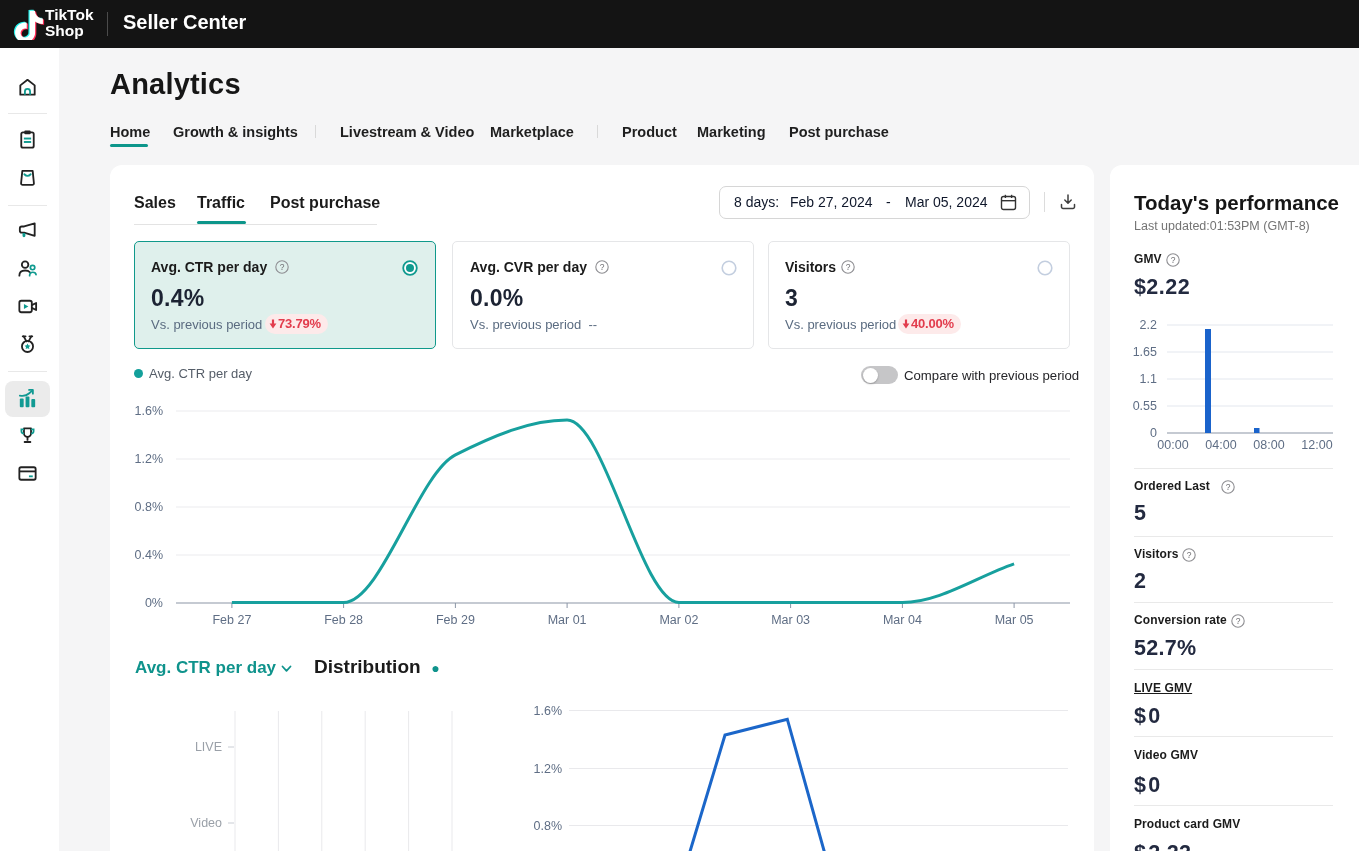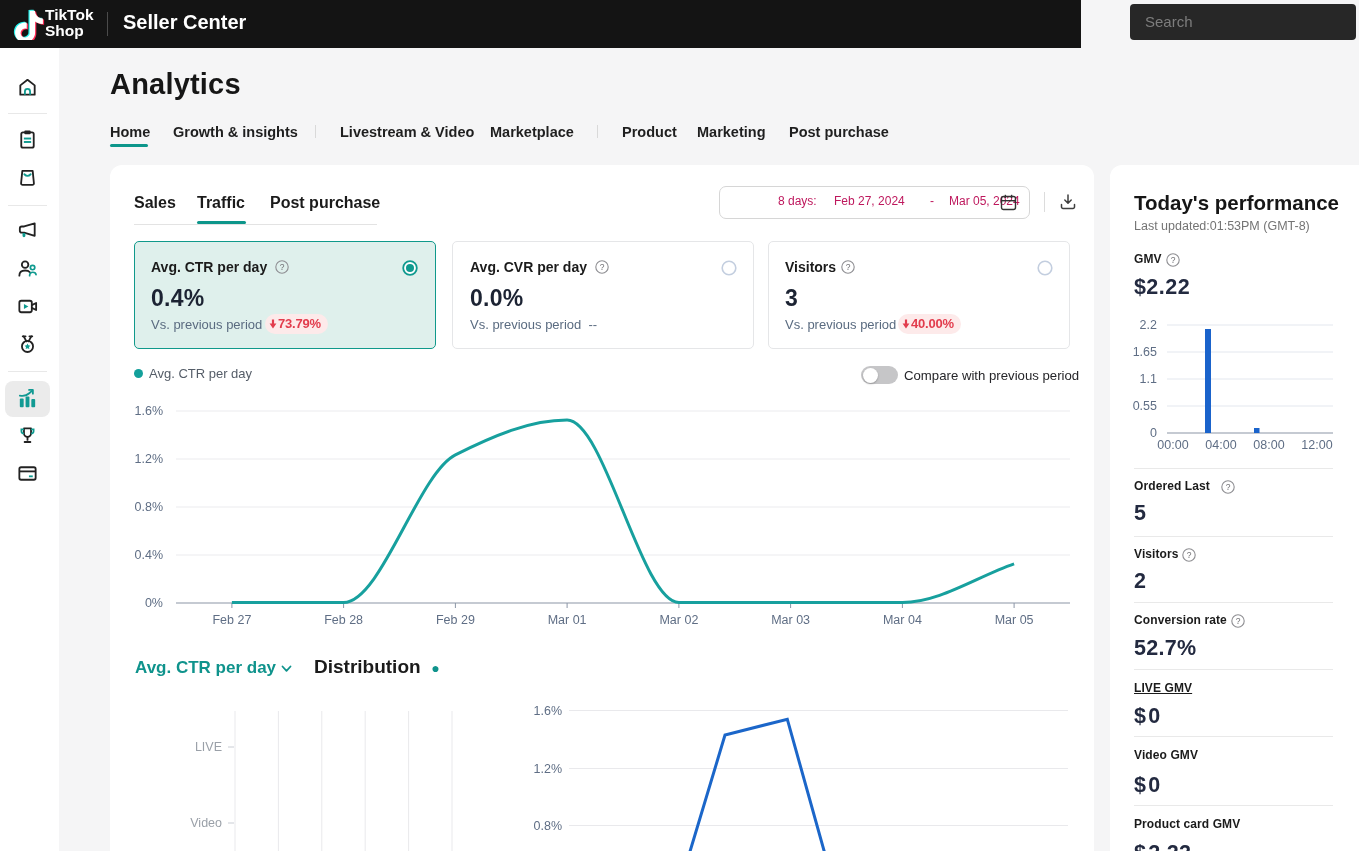--- a/index.html
+++ b/index.html
@@ -1,20 +1,20 @@
 <!DOCTYPE html>
 <html><head>
 <meta charset="utf-8">
 <style>
 * { margin:0; padding:0; box-sizing:border-box; }
 html,body { width:1359px; height:851px; overflow:hidden; background:#f5f5f6;
   font-family:"Liberation Sans", sans-serif; }
 .abs { position:absolute; }
 
-#topbar { position:absolute; left:0; top:0; width:1081px; height:48px; background:#141414; }
+#topbar { position:absolute; left:0; top:0; width:1359px; height:48px; background:#141414; }
 #logo-note { position:absolute; left:13px; top:8px; }
 #logo-word { position:absolute; left:45px; top:7px; color:#fff; font-weight:700; font-size:15.5px; line-height:16px; letter-spacing:0px; }
 #bar-div { position:absolute; left:107px; top:12px; width:1px; height:24px; background:#4b4b4b; }
 #seller { position:absolute; left:123px; top:11px; color:#fff; font-weight:700; font-size:20px; }
 #search { position:absolute; left:1130px; top:4px; width:226px; height:36px; background:#272727; border-radius:4px; }
 #search span { position:absolute; left:15px; top:9px; color:#7d7d7d; font-size:15px; }
 
 #sidebar { position:absolute; left:0; top:48px; width:59px; height:803px; background:#ffffff; }
 .sdiv { position:absolute; left:8px; width:39px; height:1px; background:#e8e8e8; }
 .sicon { position:absolute; left:16px; }
@@ -26,21 +26,21 @@
 #home-ul { position:absolute; left:110px; top:144px; width:38px; height:3px; background:#0d968b; border-radius:2px; }
 
 #maincard { position:absolute; left:110px; top:165px; width:984px; height:700px; background:#fff; border-radius:12px; }
 #rightcard { position:absolute; left:1110px; top:165px; width:262px; height:700px; background:#fff; border-radius:12px; }
 
 .ctab { position:absolute; top:194px; font-size:16px; font-weight:700; color:#1b1b1b; }
 #ctab-line { position:absolute; left:134px; top:224px; width:243px; height:1px; background:#e3e3e3; }
 #ctab-ul { position:absolute; left:197px; top:221px; width:49px; height:3px; background:#0d968b; border-radius:2px; }
 
 #datebox { position:absolute; left:719px; top:186px; width:311px; height:33px; background:#fff; border:1px solid #d6d6d6; border-radius:7px; }
-#datebox span { position:absolute; top:7px; font-size:12px; color:#be185d;margin-left:44px; }
+#datebox span { position:absolute; top:7px; font-size:14px; color:#0f172a; }
 #dl-div { position:absolute; left:1044px; top:192px; width:1px; height:20px; background:#dcdcdc; }
 
 .mcard { position:absolute; top:241px; width:302px; height:108px; background:#fff; border:1px solid #e5e6e8; border-radius:5px; }
 #mc1 { left:134px; background:#dff0ec; border:1px solid #10998b; }
 #mc2 { left:452px; }
 #mc3 { left:768px; }
 .mtitle { position:absolute; top:259px; font-size:14px; font-weight:700; color:#1b1b1b; }
 .mval { position:absolute; top:285px; font-size:23px; font-weight:700; color:#1c2333; letter-spacing:0.3px;}
 .mvs { position:absolute; top:317px; font-size:13px; color:#5a6b80; }
 .badge { position:absolute; top:314px; height:20px; background:#fdeaea; border-radius:10px; color:#e23c4d; font-size:13px; font-weight:700; line-height:20px; padding:0 7px 0 4px; letter-spacing:-0.2px; }
@@ -64,23 +64,20 @@
 
 <div id="topbar">
   <svg id="logo-note" width="32" height="32" viewBox="0 0 24 24">
     <path fill="#25F4EE" transform="translate(-0.9,-0.6)" d="M12.53 2.02c1.31-.02 2.61-.01 3.91-.02.08 1.53.63 3.09 1.75 4.17 1.12 1.11 2.7 1.62 4.24 1.79v4.03c-1.44-.05-2.89-.35-4.2-.97-.57-.26-1.1-.59-1.62-.93-.01 2.92.01 5.84-.02 8.75-.08 1.4-.54 2.79-1.35 3.94-1.31 1.92-3.58 3.17-5.91 3.21-1.43.08-2.86-.31-4.08-1.03-2.02-1.19-3.44-3.37-3.65-5.71-.02-.5-.03-1-.01-1.49.18-1.9 1.12-3.72 2.58-4.96 1.66-1.44 3.98-2.13 6.15-1.72.02 1.48-.04 2.96-.04 4.44-.99-.32-2.15-.23-3.02.37-.63.41-1.11 1.04-1.36 1.75-.21.51-.15 1.07-.14 1.61.24 1.64 1.82 3.02 3.5 2.87 1.12-.01 2.19-.66 2.77-1.61.19-.33.4-.67.41-1.06.1-1.79.06-3.57.07-5.36.01-4.03-.01-8.05.02-12.07z"></path>
     <path fill="#FE2C55" transform="translate(0.9,0.6)" d="M12.53 2.02c1.31-.02 2.61-.01 3.91-.02.08 1.53.63 3.09 1.75 4.17 1.12 1.11 2.7 1.62 4.24 1.79v4.03c-1.44-.05-2.89-.35-4.2-.97-.57-.26-1.1-.59-1.62-.93-.01 2.92.01 5.84-.02 8.75-.08 1.4-.54 2.79-1.35 3.94-1.31 1.92-3.58 3.17-5.91 3.21-1.43.08-2.86-.31-4.08-1.03-2.02-1.19-3.44-3.37-3.65-5.71-.02-.5-.03-1-.01-1.49.18-1.9 1.12-3.72 2.58-4.96 1.66-1.44 3.98-2.13 6.15-1.72.02 1.48-.04 2.96-.04 4.44-.99-.32-2.15-.23-3.02.37-.63.41-1.11 1.04-1.36 1.75-.21.51-.15 1.07-.14 1.61.24 1.64 1.82 3.02 3.5 2.87 1.12-.01 2.19-.66 2.77-1.61.19-.33.4-.67.41-1.06.1-1.79.06-3.57.07-5.36.01-4.03-.01-8.05.02-12.07z"></path>
     <path fill="#ffffff" d="M12.53 2.02c1.31-.02 2.61-.01 3.91-.02.08 1.53.63 3.09 1.75 4.17 1.12 1.11 2.7 1.62 4.24 1.79v4.03c-1.44-.05-2.89-.35-4.2-.97-.57-.26-1.1-.59-1.62-.93-.01 2.92.01 5.84-.02 8.75-.08 1.4-.54 2.79-1.35 3.94-1.31 1.92-3.58 3.17-5.91 3.21-1.43.08-2.86-.31-4.08-1.03-2.02-1.19-3.44-3.37-3.65-5.71-.02-.5-.03-1-.01-1.49.18-1.9 1.12-3.72 2.58-4.96 1.66-1.44 3.98-2.13 6.15-1.72.02 1.48-.04 2.96-.04 4.44-.99-.32-2.15-.23-3.02.37-.63.41-1.11 1.04-1.36 1.75-.21.51-.15 1.07-.14 1.61.24 1.64 1.82 3.02 3.5 2.87 1.12-.01 2.19-.66 2.77-1.61.19-.33.4-.67.41-1.06.1-1.79.06-3.57.07-5.36.01-4.03-.01-8.05.02-12.07z"></path>
   </svg>
   <div id="logo-word">TikTok<br>Shop</div>
   <div id="bar-div"></div>
   <div id="seller">Seller Center</div>
-  <div id="search">
-      <span>Search</span>
-    </div>
 </div>
 
 <div id="sidebar">
   <div class="sdiv" style="top:65px;"></div>
   <div class="sdiv" style="top:157px;"></div>
   <div class="sdiv" style="top:323px;"></div>
   <div id="sel-bg"></div>
 </div>
 <div id="sidebar-icons">
 

